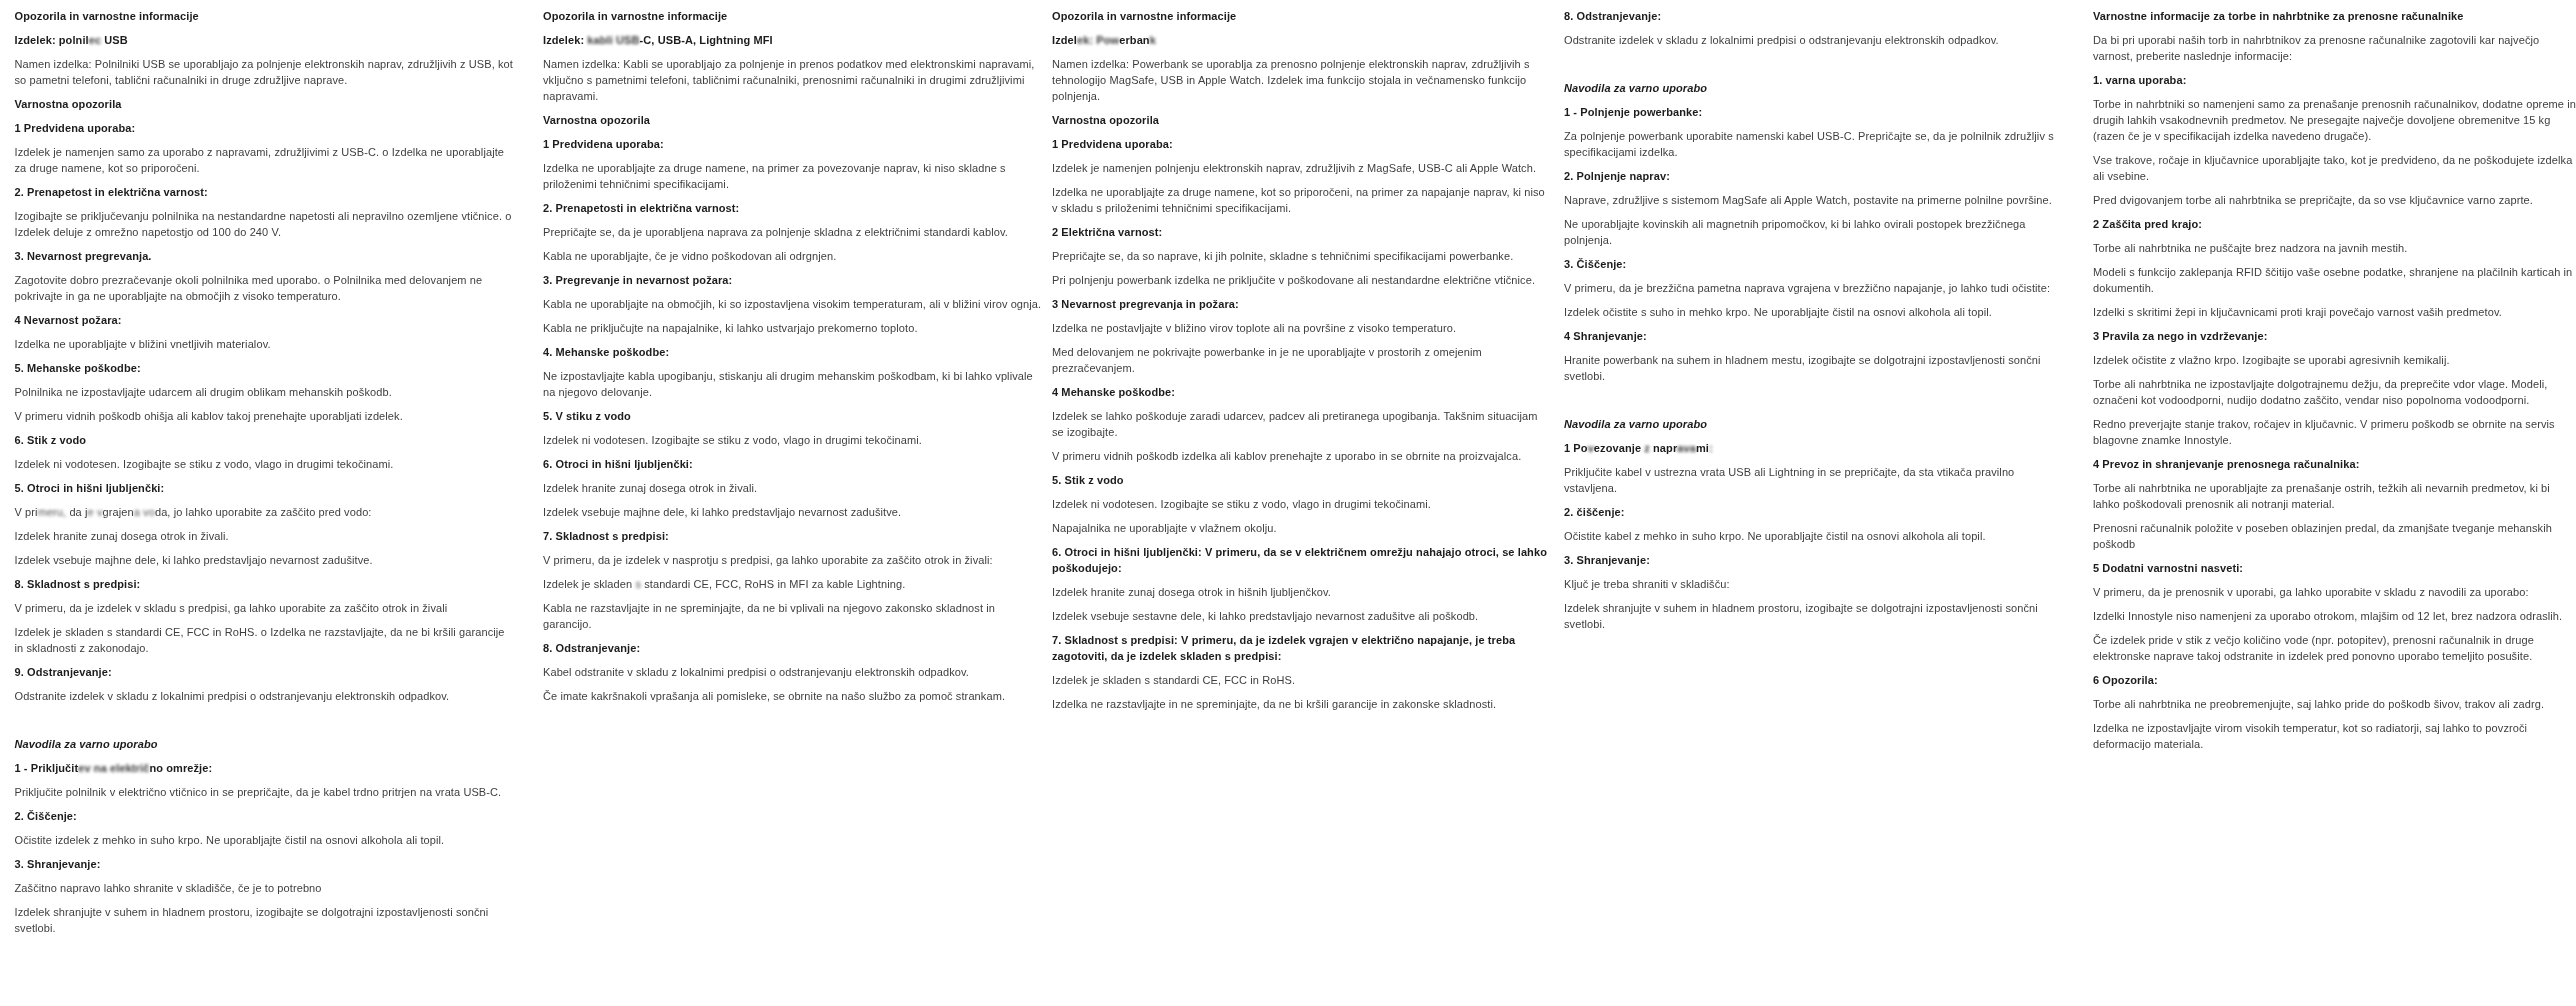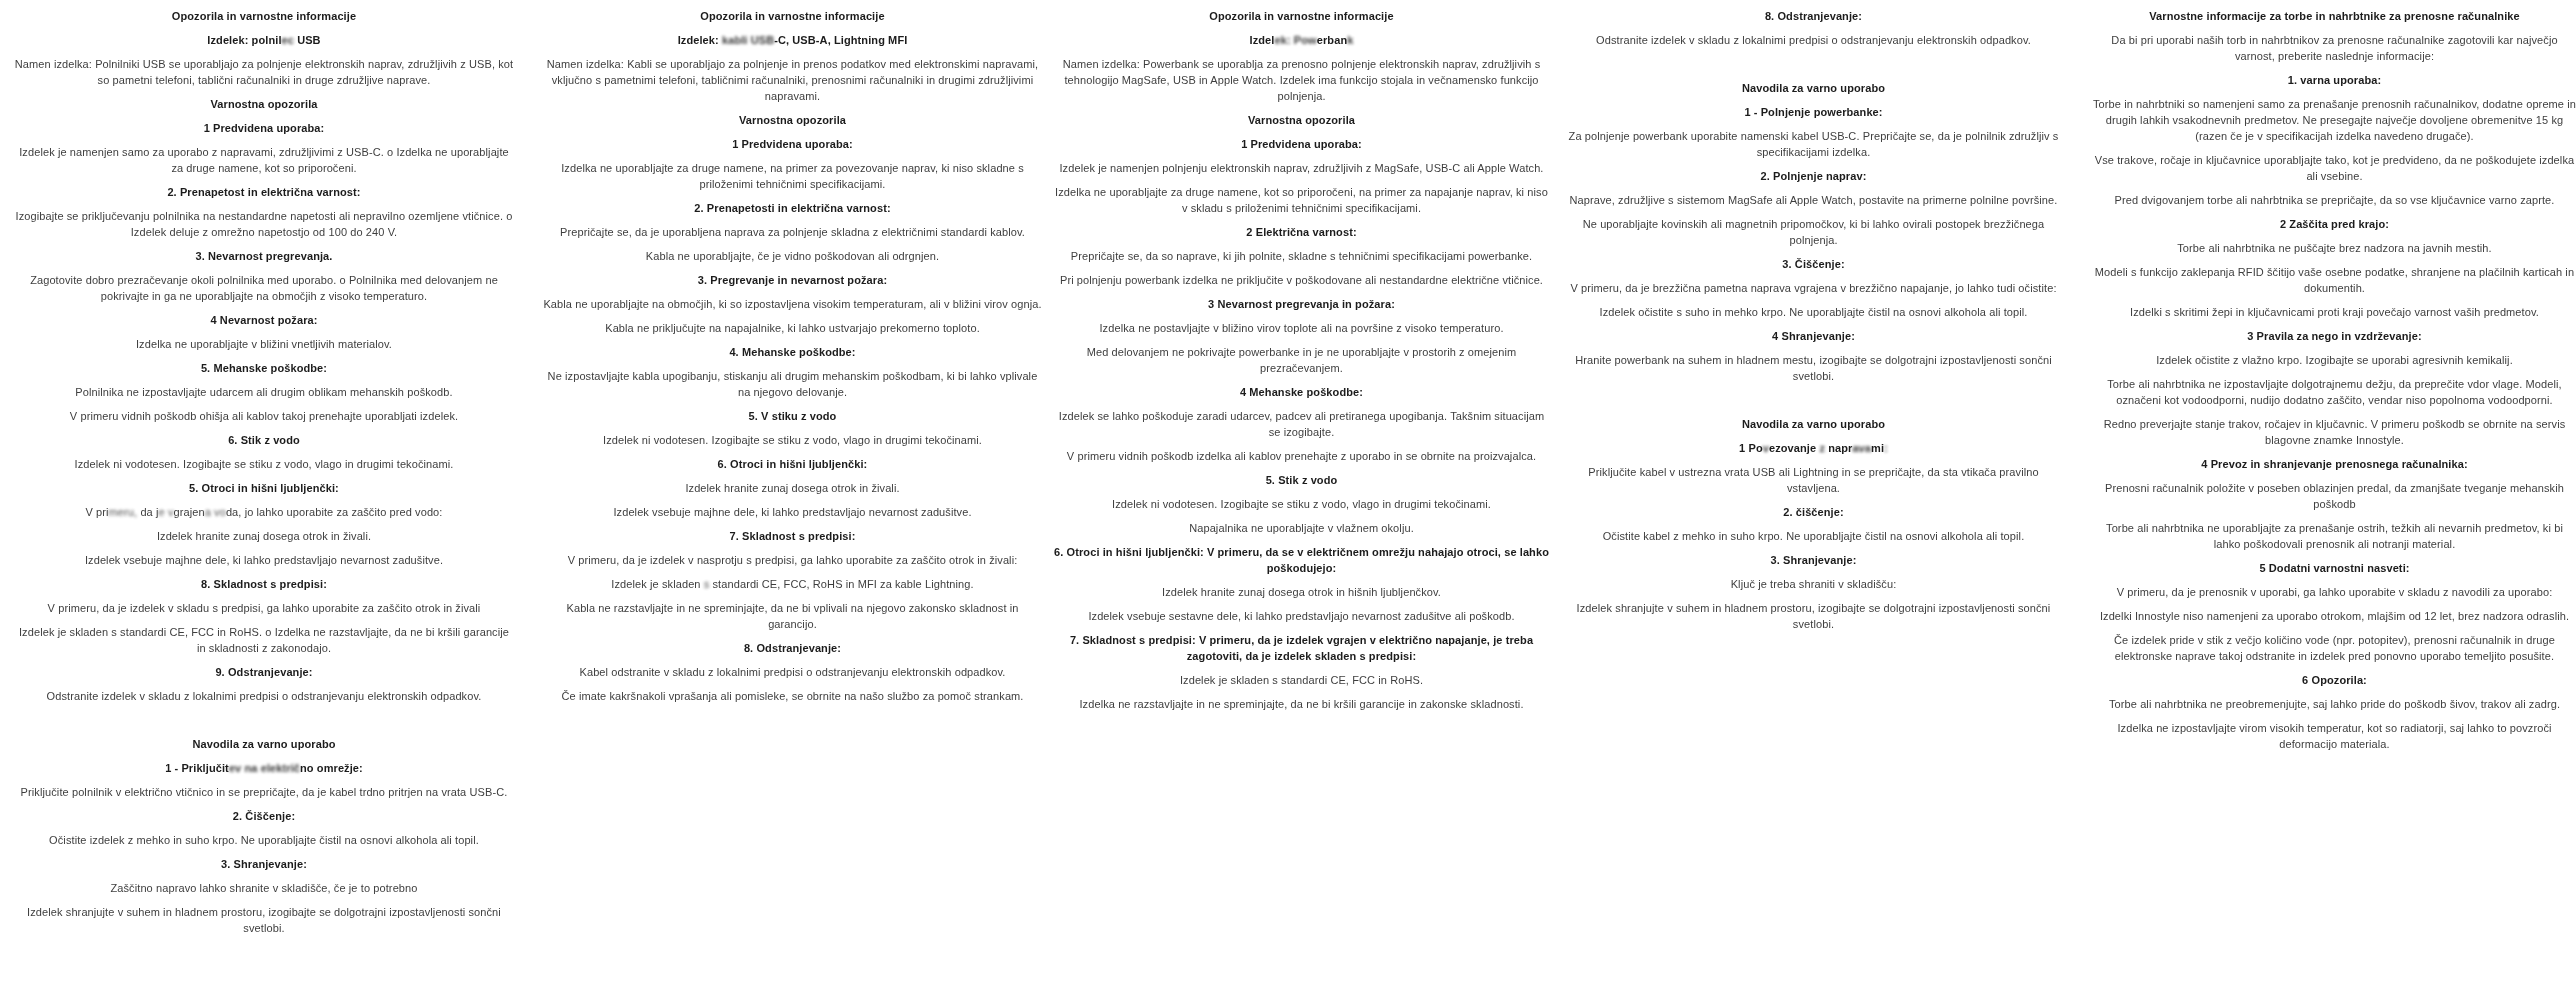--- a/index.html
+++ b/index.html
@@ -15,38 +15,37 @@
   }
   .doc {
     position: relative;
     width: 2576px;
     height: 1006px;
     background: #ffffff;
   }
   .col {
     position: absolute;
     top: 8px;
-    text-align: center;
   }
   .blk {
     font-size: 11px;
     line-height: 16px;
     margin: 8px 0;
     letter-spacing: 0.1px;
   }
   .blk:first-child { margin-top: 0; }
   .h1, .h2 {
     font-weight: 700;
     color: #1c1c1c;
   }
   .p {
     font-weight: 400;
     color: #3e3e3e;
   }
-  .gap { margin-top: 32px; }
+  .gap { margin-top: 32px; font-style: italic; }
   .blur {
     filter: blur(1.6px);
     opacity: 0.9;
   }
 </style>
 </head>
 <body>
 
 <main class="doc" id="doc">
     <section class="col" style="left: 14.5px; width: 499px;">
@@ -172,22 +171,22 @@
       <div class="blk p"><span>Pred dvigovanjem torbe ali nahrbtnika se prepričajte, da so vse ključavnice varno zaprte.</span></div>
       <div class="blk h2"><span>2 Zaščita pred krajo:</span></div>
       <div class="blk p"><span>Torbe ali nahrbtnika ne puščajte brez nadzora na javnih mestih.</span></div>
       <div class="blk p"><span>Modeli s funkcijo zaklepanja RFID ščitijo vaše osebne podatke, shranjene na plačilnih karticah in dokumentih.</span></div>
       <div class="blk p"><span>Izdelki s skritimi žepi in ključavnicami proti kraji povečajo varnost vaših predmetov.</span></div>
       <div class="blk h2"><span>3 Pravila za nego in vzdrževanje:</span></div>
       <div class="blk p"><span>Izdelek očistite z vlažno krpo. Izogibajte se uporabi agresivnih kemikalij.</span></div>
       <div class="blk p"><span>Torbe ali nahrbtnika ne izpostavljajte dolgotrajnemu dežju, da preprečite vdor vlage. Modeli, označeni kot vodoodporni, nudijo dodatno zaščito, vendar niso popolnoma vodoodporni.</span></div>
       <div class="blk p"><span>Redno preverjajte stanje trakov, ročajev in ključavnic. V primeru poškodb se obrnite na servis blagovne znamke Innostyle.</span></div>
       <div class="blk h2"><span>4 Prevoz in shranjevanje prenosnega računalnika:</span></div>
+      <div class="blk p"><span>Torbe ali nahrbtnika ne uporabljajte za prenašanje ostrih, težkih ali nevarnih predmetov, ki bi lahko poškodovali prenosnik ali notranji material.</span></div>
       <div class="blk p"><span>Prenosni računalnik položite v poseben oblazinjen predal, da zmanjšate tveganje mehanskih poškodb</span></div>
-      <div class="blk p"><span>Torbe ali nahrbtnika ne uporabljajte za prenašanje ostrih, težkih ali nevarnih predmetov, ki bi lahko poškodovali prenosnik ali notranji material.</span></div>
       <div class="blk h2"><span>5 Dodatni varnostni nasveti:</span></div>
       <div class="blk p"><span>V primeru, da je prenosnik v uporabi, ga lahko uporabite v skladu z navodili za uporabo:</span></div>
       <div class="blk p"><span>Izdelki Innostyle niso namenjeni za uporabo otrokom, mlajšim od 12 let, brez nadzora odraslih.</span></div>
       <div class="blk p"><span>Če izdelek pride v stik z večjo količino vode (npr. potopitev), prenosni računalnik in druge elektronske naprave takoj odstranite in izdelek pred ponovno uporabo temeljito posušite.</span></div>
       <div class="blk h2"><span>6 Opozorila:</span></div>
       <div class="blk p"><span>Torbe ali nahrbtnika ne preobremenjujte, saj lahko pride do poškodb šivov, trakov ali zadrg.</span></div>
       <div class="blk p"><span>Izdelka ne izpostavljajte virom visokih temperatur, kot so radiatorji, saj lahko to povzroči deformacijo materiala.</span></div>
     </section>
   </main>
 

